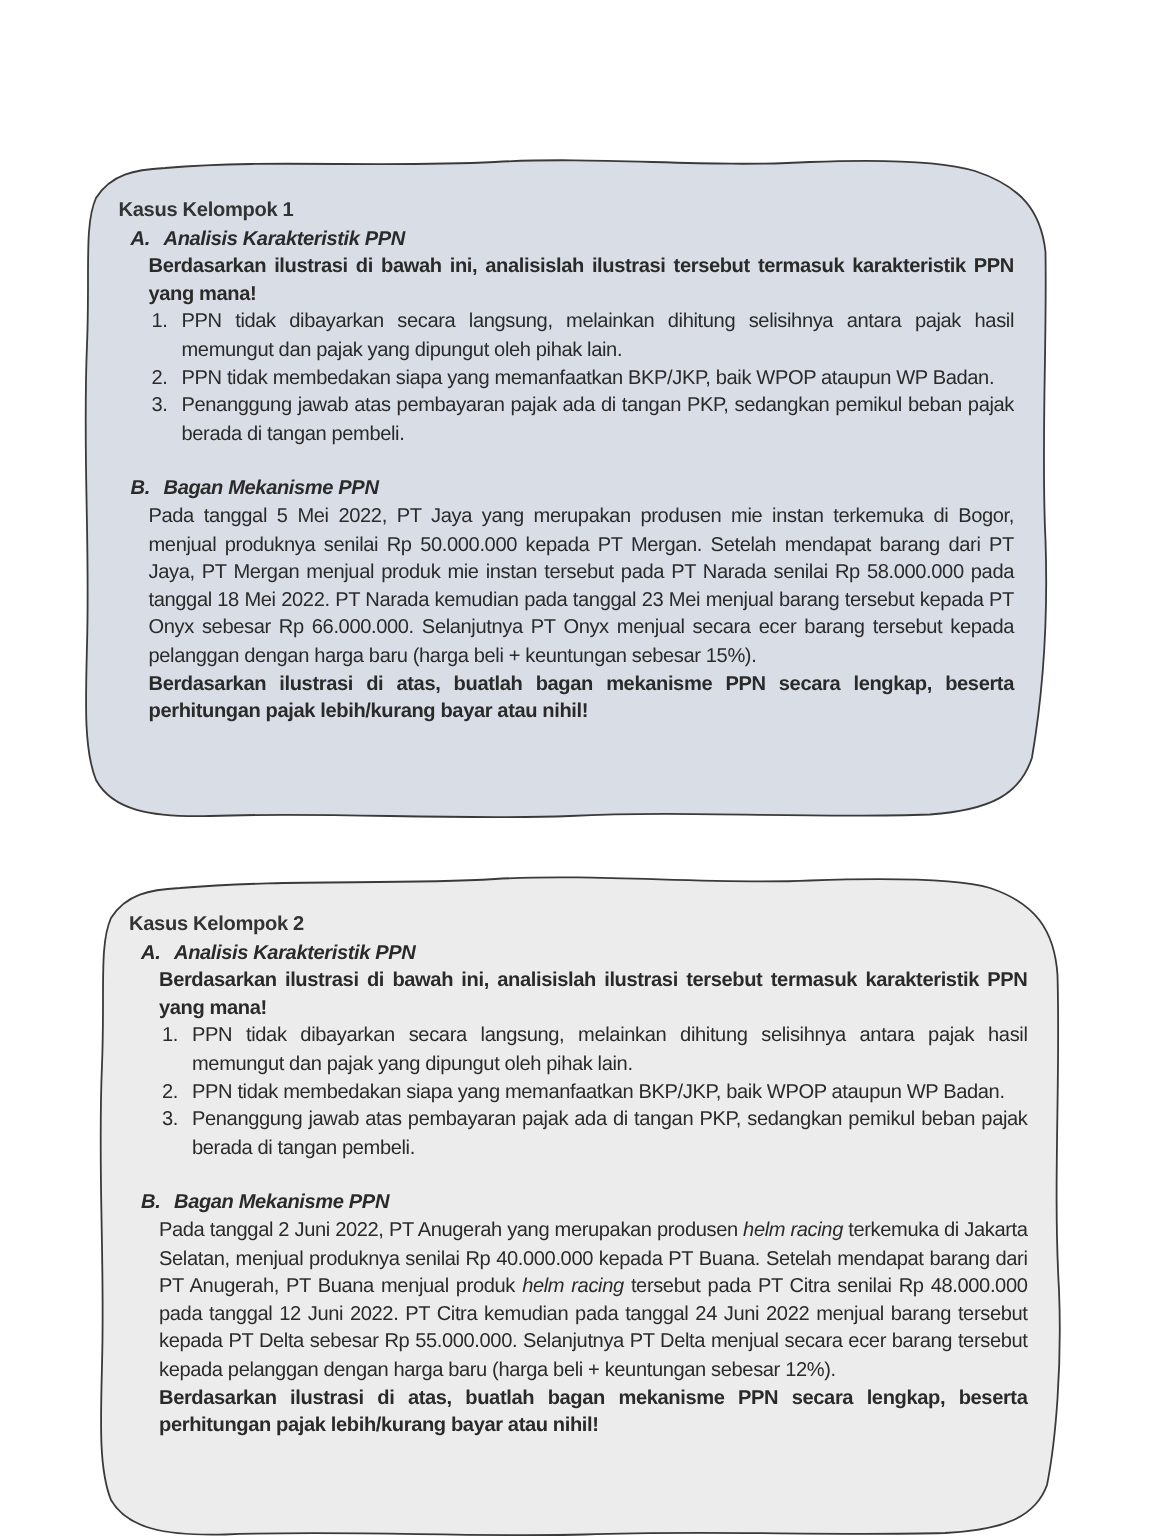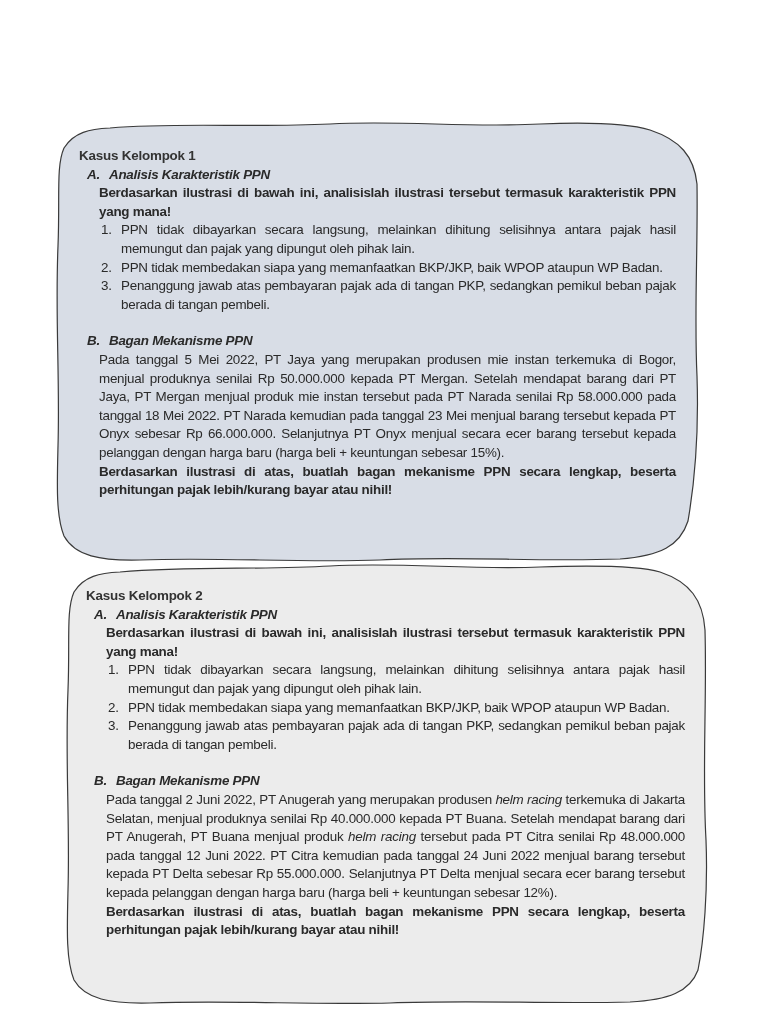--- a/index.html
+++ b/index.html
@@ -23,21 +23,21 @@
   ol.items li { display:flex; text-align:justify; }
   .num { width:20px; flex:none; text-align:left; padding-left:2px; }
   .item-text { flex:1; text-align:justify; }
   .para { text-align:justify; }
   .gap { height:18px; }
   em { }
 </style>
 </head>
 <body>
 
-<div class="card" style="left:0;top:16px;width:712px;height:560px;">
+<div class="card" style="left:0;top:0;width:712px;height:560px;">
   <svg class="bg" width="768" height="560">
     <path d="M110,112 C180,106 250,112 330,108 C400,104 470,112 540,108 C590,106 630,108 650,114
              C680,124 694,140 697,168 C698,230 694,300 697,360 C699,420 694,470 688,505
              C680,530 660,540 620,543 C540,546 460,540 380,544 C300,547 220,541 140,544
              C100,545 75,540 64,520 C56,500 57,470 58,430 C60,360 55,300 58,230
              C60,180 56,150 64,132 C74,116 90,113 110,112 Z" fill="#d8dde6" stroke="#3a3a3a" stroke-width="1.2"></path>
   </svg>
   <div class="content" style="left:79px;top:131px;width:597px;">
     <div class="case-title">Kasus Kelompok 1</div>
     <div class="section">
@@ -70,21 +70,21 @@
         <span>Bagan Mekanisme PPN</span>
       </div>
       <div class="sec-body">
         <div class="para">Pada tanggal 5 Mei 2022, PT Jaya yang merupakan produsen mie instan terkemuka di Bogor, menjual produknya senilai Rp 50.000.000 kepada PT Mergan. Setelah mendapat barang dari PT Jaya, PT Mergan menjual produk mie instan tersebut pada PT Narada senilai Rp 58.000.000 pada tanggal 18 Mei 2022. PT Narada kemudian pada tanggal 23 Mei menjual barang tersebut kepada PT Onyx sebesar Rp 66.000.000. Selanjutnya PT Onyx menjual secara ecer barang tersebut kepada pelanggan dengan harga baru (harga beli + keuntungan sebesar 15%).</div>
         <div class="instruction">Berdasarkan ilustrasi di atas, buatlah bagan mekanisme PPN secara lengkap, beserta perhitungan pajak lebih/kurang bayar atau nihil!</div>
       </div>
     </div>
   </div>
 </div>
 
-<div class="card" style="left:0;top:540px;width:688px;height:464px;">
+<div class="card" style="left:0;top:560px;width:688px;height:464px;">
   <svg class="bg" width="768" height="464">
     <path d="M120,32 C190,26 260,30 330,26 C400,22 470,30 540,27 C600,25 640,26 660,32
              C690,42 703,60 705,90 C707,160 702,230 706,300 C708,350 704,400 698,430
              C690,452 668,460 630,462 C550,464 470,460 390,463 C310,465 230,460 150,463
              C110,464 85,459 74,440 C66,420 67,390 68,350 C70,280 65,220 68,150
              C70,100 66,70 74,52 C84,36 100,33 120,32 Z" fill="#ececec" stroke="#3a3a3a" stroke-width="1.2"></path>
   </svg>
   <div class="content" style="left:86px;top:47px;width:599px;">
     <div class="case-title">Kasus Kelompok 2</div>
     <div class="section">

